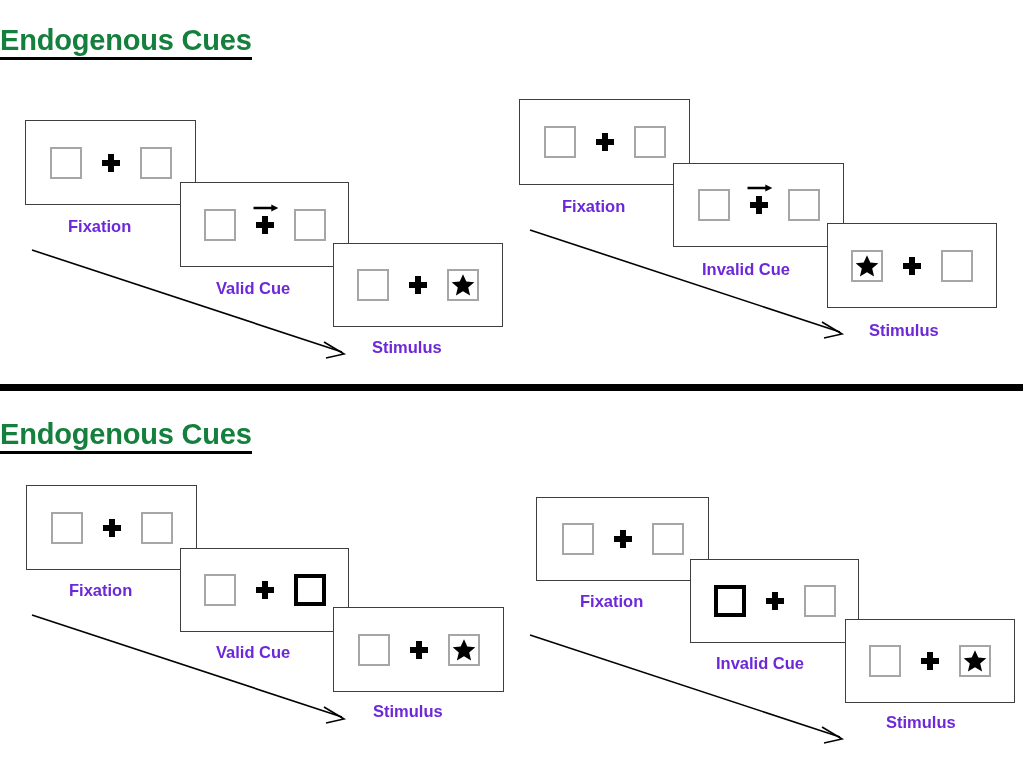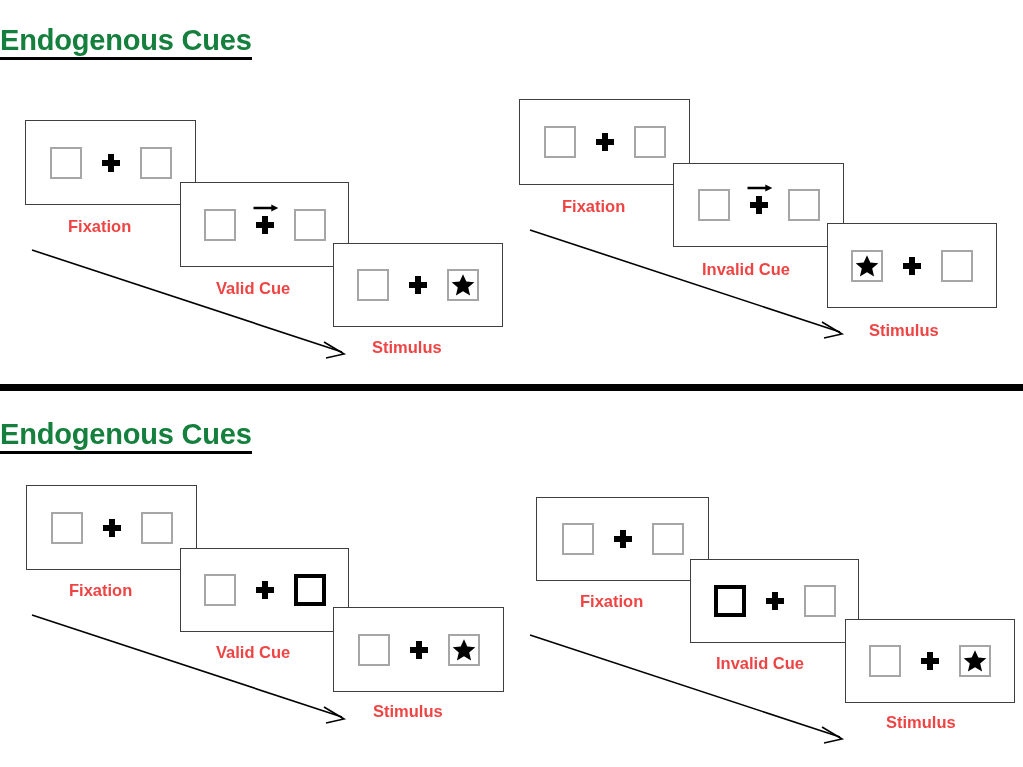--- a/index.html
+++ b/index.html
@@ -122,21 +122,21 @@
   }
   .arrow-cue svg { display: block; }
 
   
   .caption {
     position: absolute;
     font-weight: bold;
     font-size: 16.5px;
     white-space: nowrap;
     z-index: 6;
-    color: #ef4444;
+    color: #6d28d9;
   }
 
   
   .time-arrow {
     position: absolute;
     z-index: 1;
     pointer-events: none;
   }
   .time-arrow svg { display: block; overflow: visible; }
 </style>

